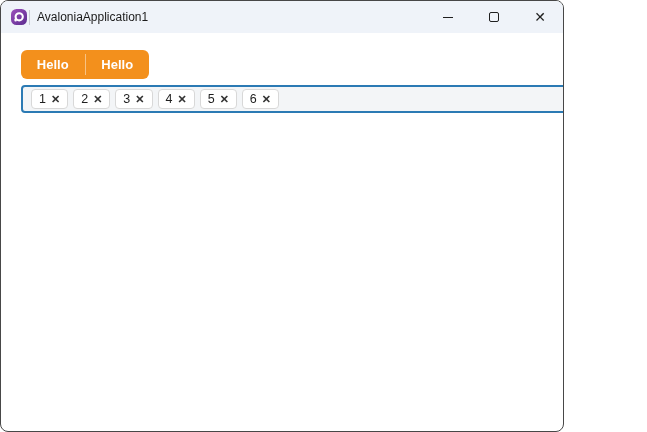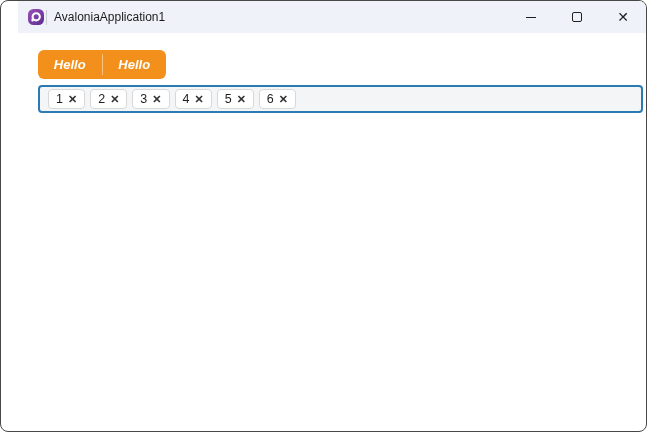--- a/index.html
+++ b/index.html
@@ -2,28 +2,27 @@
 <html><head>
 <meta charset="utf-8">
 <style>
   * { box-sizing: border-box; margin: 0; padding: 0; }
   html, body { width: 647px; height: 432px; }
   body {
     font-family: "Liberation Sans", "DejaVu Sans", sans-serif;
     background: #ffffff;
   }
   .window {
-    width: 647px;
+    width: 564px;
     height: 432px;
     background: #ffffff;
     border: 1px solid #474747;
     border-radius: 8px;
     overflow: hidden;
     position: relative;
-    padding-left: 17px;
   }
   
   .titlebar {
     height: 32px;
     background: #EFF3F9;
     display: flex;
     align-items: center;
     padding-left: 10px;
   }
   .app-logo {
@@ -85,21 +84,20 @@
     padding: 17px 0 0 20px;
   }
   .tab-strip {
     width: 128px;
     height: 29px;
     background: #F3901C;
     border-radius: 6px;
     display: flex;
     align-items: stretch;
     overflow: hidden;
-    font-style: italic;
   }
   .tab {
     flex: 1 1 0;
     display: flex;
     align-items: center;
     justify-content: center;
     color: #ffffff;
     font-weight: 700;
     font-size: 13px;
     cursor: default;

